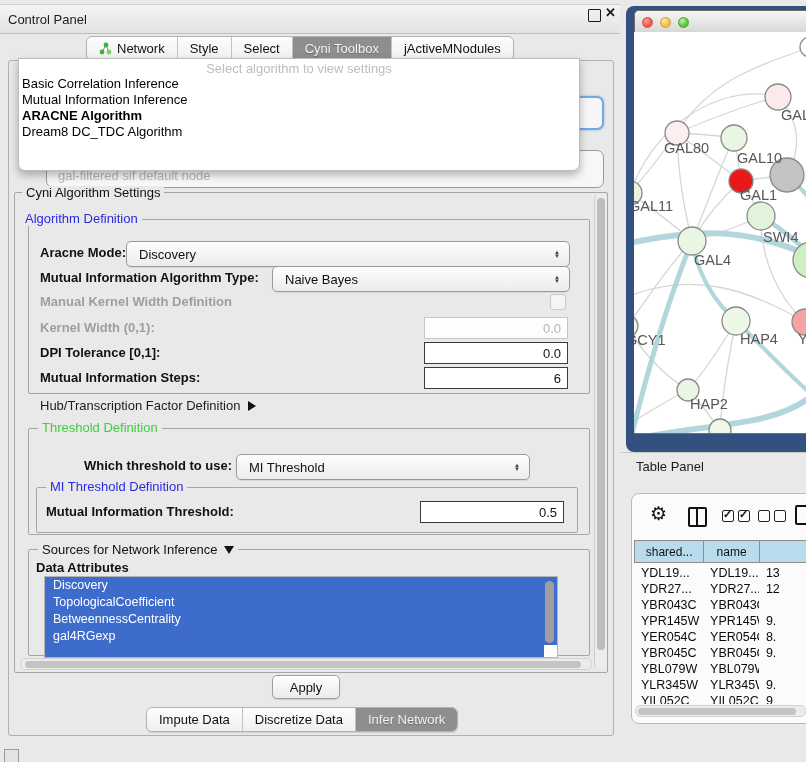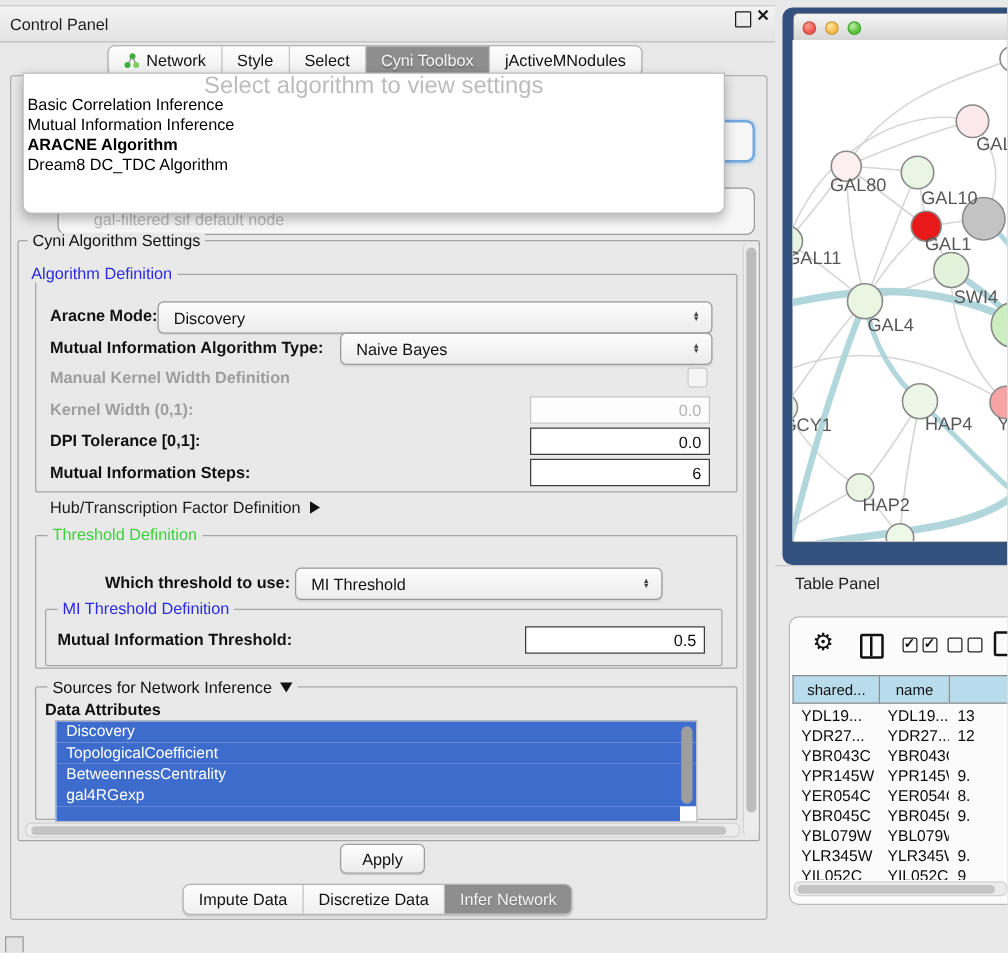--- a/index.html
+++ b/index.html
@@ -28,27 +28,27 @@
   .net-icon{display:inline-block;margin-right:5px;width:13px;height:13px;}
 
   #outer-panel{left:8px;top:60px;width:604px;height:674px;background:#e9e9e9;
     border:1px solid #b0b0b0;border-radius:3px;}
 
   
   .peek-combo1{left:48px;top:96px;width:552px;height:30px;border:2px solid #74a9e0;
     border-radius:7px;background:#f6f6f6;box-shadow:0 0 3px #8cb8e6;}
   .peek-combo2{left:46px;top:150px;width:556px;height:36px;border:1px solid #9a9a9a;
     border-radius:7px;background:#f7f7f7;display:flex;align-items:flex-end;}
-  .peek-combo2 span{font-size:13px;color:#b7b7b7;margin:0 0 4px 28px;}
+  .peek-combo2 span{font-size:13px;color:#b7b7b7;margin:0 0 4px 11px;}
 
   
   #popup{left:18px;top:58px;width:562px;height:113px;background:#fff;
     border:1px solid #bdbdbd;border-radius:0 0 7px 7px;
     box-shadow:0 4px 9px rgba(0,0,0,.28);z-index:30;padding-top:2px;box-sizing:border-box;}
-  #popup-placeholder{text-align:center;color:#bcbcbc;font-size:19px;height:15px;line-height:15px;}
+  #popup-placeholder{text-align:center;color:#bcbcbc;font-size:13px;height:15px;line-height:15px;}
   .pitem{font-size:13px;line-height:16px;padding-left:3px;color:#000;white-space:nowrap;}
   .pitem.sel{font-weight:bold;}
 
   
   .gbox{border:1px solid #a6a6a6;border-radius:2px;background:transparent;}
   .gtitle{position:absolute;background:#e9e9e9;padding:0 4px;font-size:13px;line-height:14px;}
   .blue{color:#2a2ae0;} .green{color:#3ecf3e;}
 
   .flabel{font-size:13px;font-weight:bold;white-space:nowrap;}
   .flabel.dim{color:#9e9e9e;}

